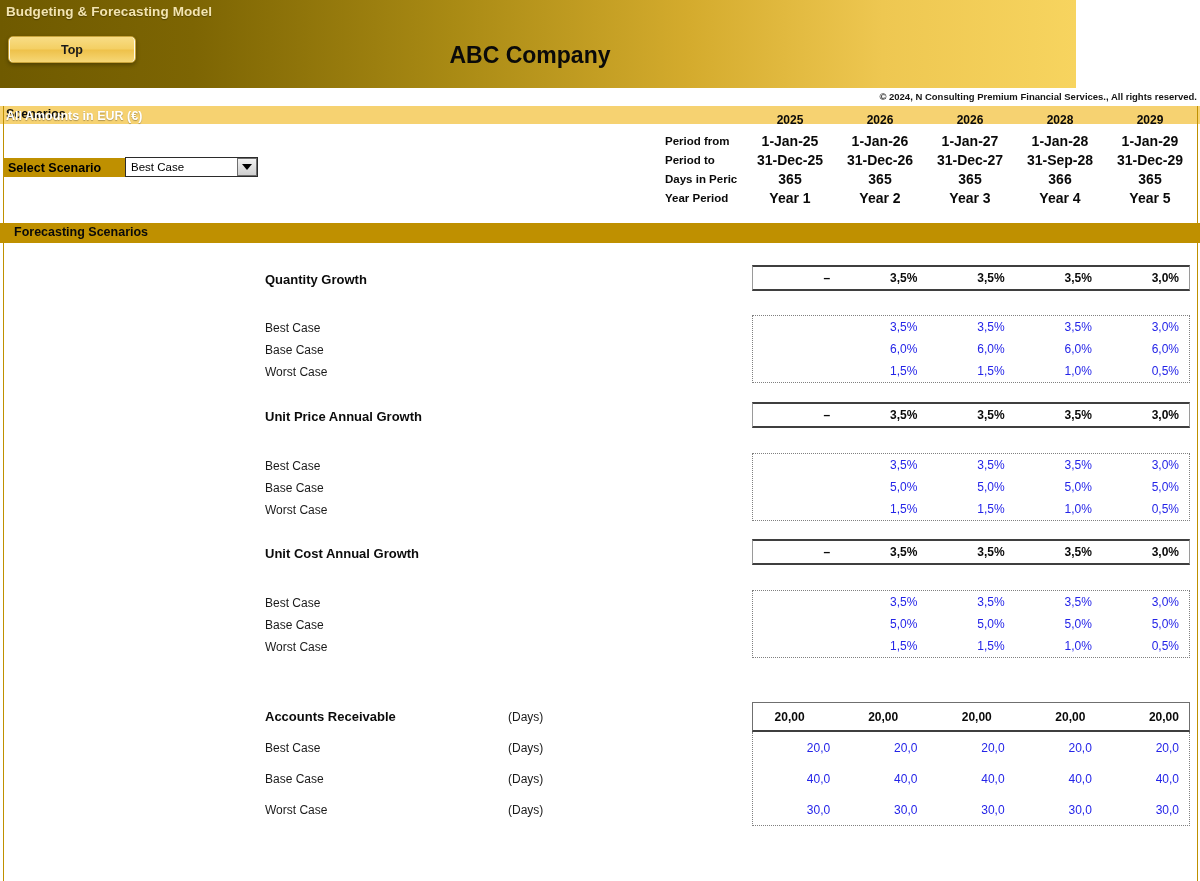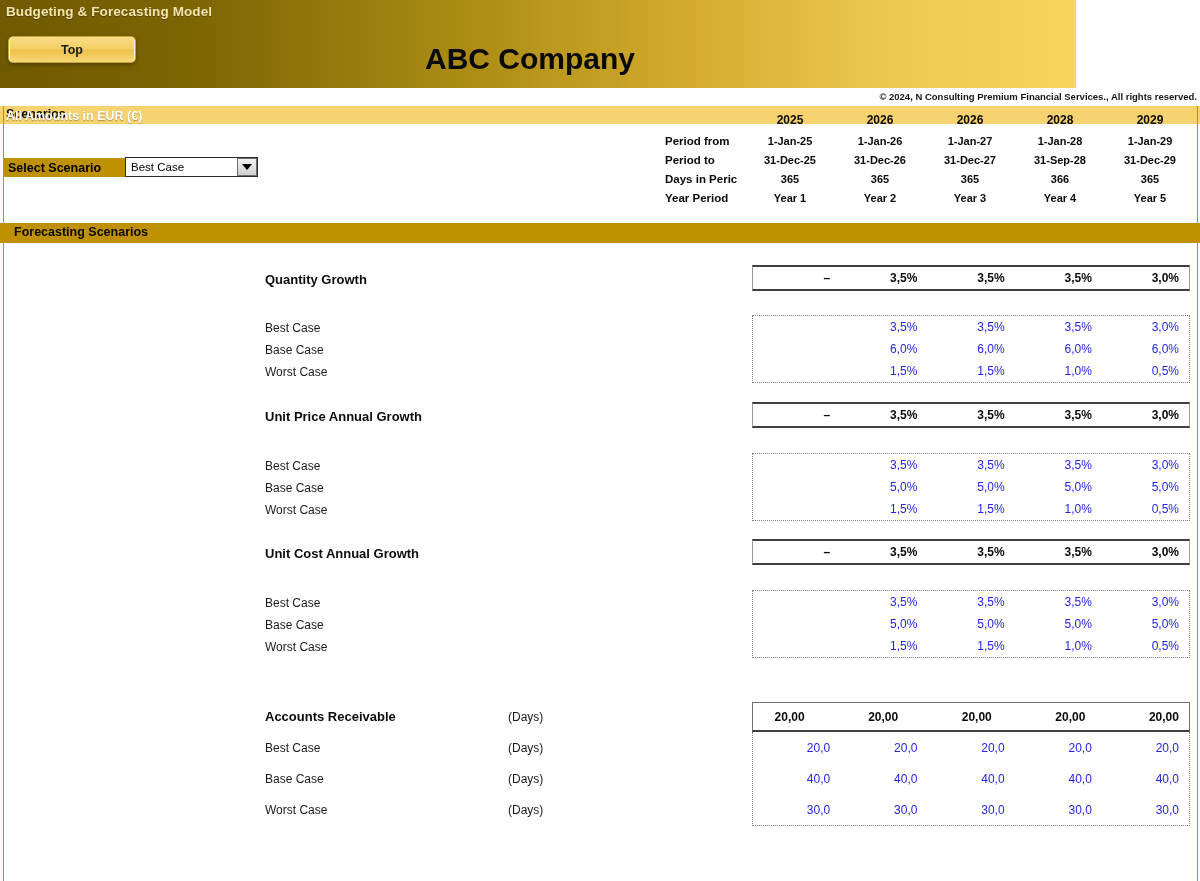--- a/index.html
+++ b/index.html
@@ -36,21 +36,21 @@
     border: 1px solid #c9a43a;
     box-shadow: inset 1px 0 0 #fffbe8, inset -1px 0 0 #fffbe8,
                 0 2px 4px rgba(0,0,0,.30);
     color: #1a1a1a; font-size: 12.5px; font-weight: bold;
     display: flex; align-items: center; justify-content: center;
     cursor: pointer;
   }
   .company-name {
     position: absolute; left: 0; top: 42px;
     width: 1060px; text-align: center;
-    font-size: 30px; font-weight: bold; color: #0a0a0a;
+    font-size: 23px; font-weight: bold; color: #0a0a0a;
   }
   .amounts-label {
     position: absolute; left: 6px; top: 109px;
     font-size: 12.5px; font-weight: bold; color: #ffffff;
     text-shadow: 0 1px 1px rgba(0,0,0,.3);
     z-index: 4;
   }
   .copyright {
     position: absolute; right: 3px; top: 91px;
     font-size: 9.5px; font-weight: bold; color: #141414;
@@ -112,21 +112,21 @@
 
   
   .period-block { position: absolute; left: 665px; top: 131px; }
   .period-row { height: 19px; display: flex; align-items: center; }
   .period-label {
     width: 80px; font-size: 11.5px; font-weight: bold; color: #0a0a0a;
     overflow: hidden; white-space: nowrap;
   }
   .period-cell {
     width: 90px; text-align: center;
-    font-size: 11px; font-weight: bold; color: #0a0a0a;
+    font-size: 14px; font-weight: bold; color: #0a0a0a;
   }
   .year-head-row {
     position: absolute; left: 745px; top: 113px;
     display: flex;
   }
   .year-head {
     width: 90px; text-align: center;
     font-size: 12px; font-weight: bold; color: #0a0a0a;
   }
 

